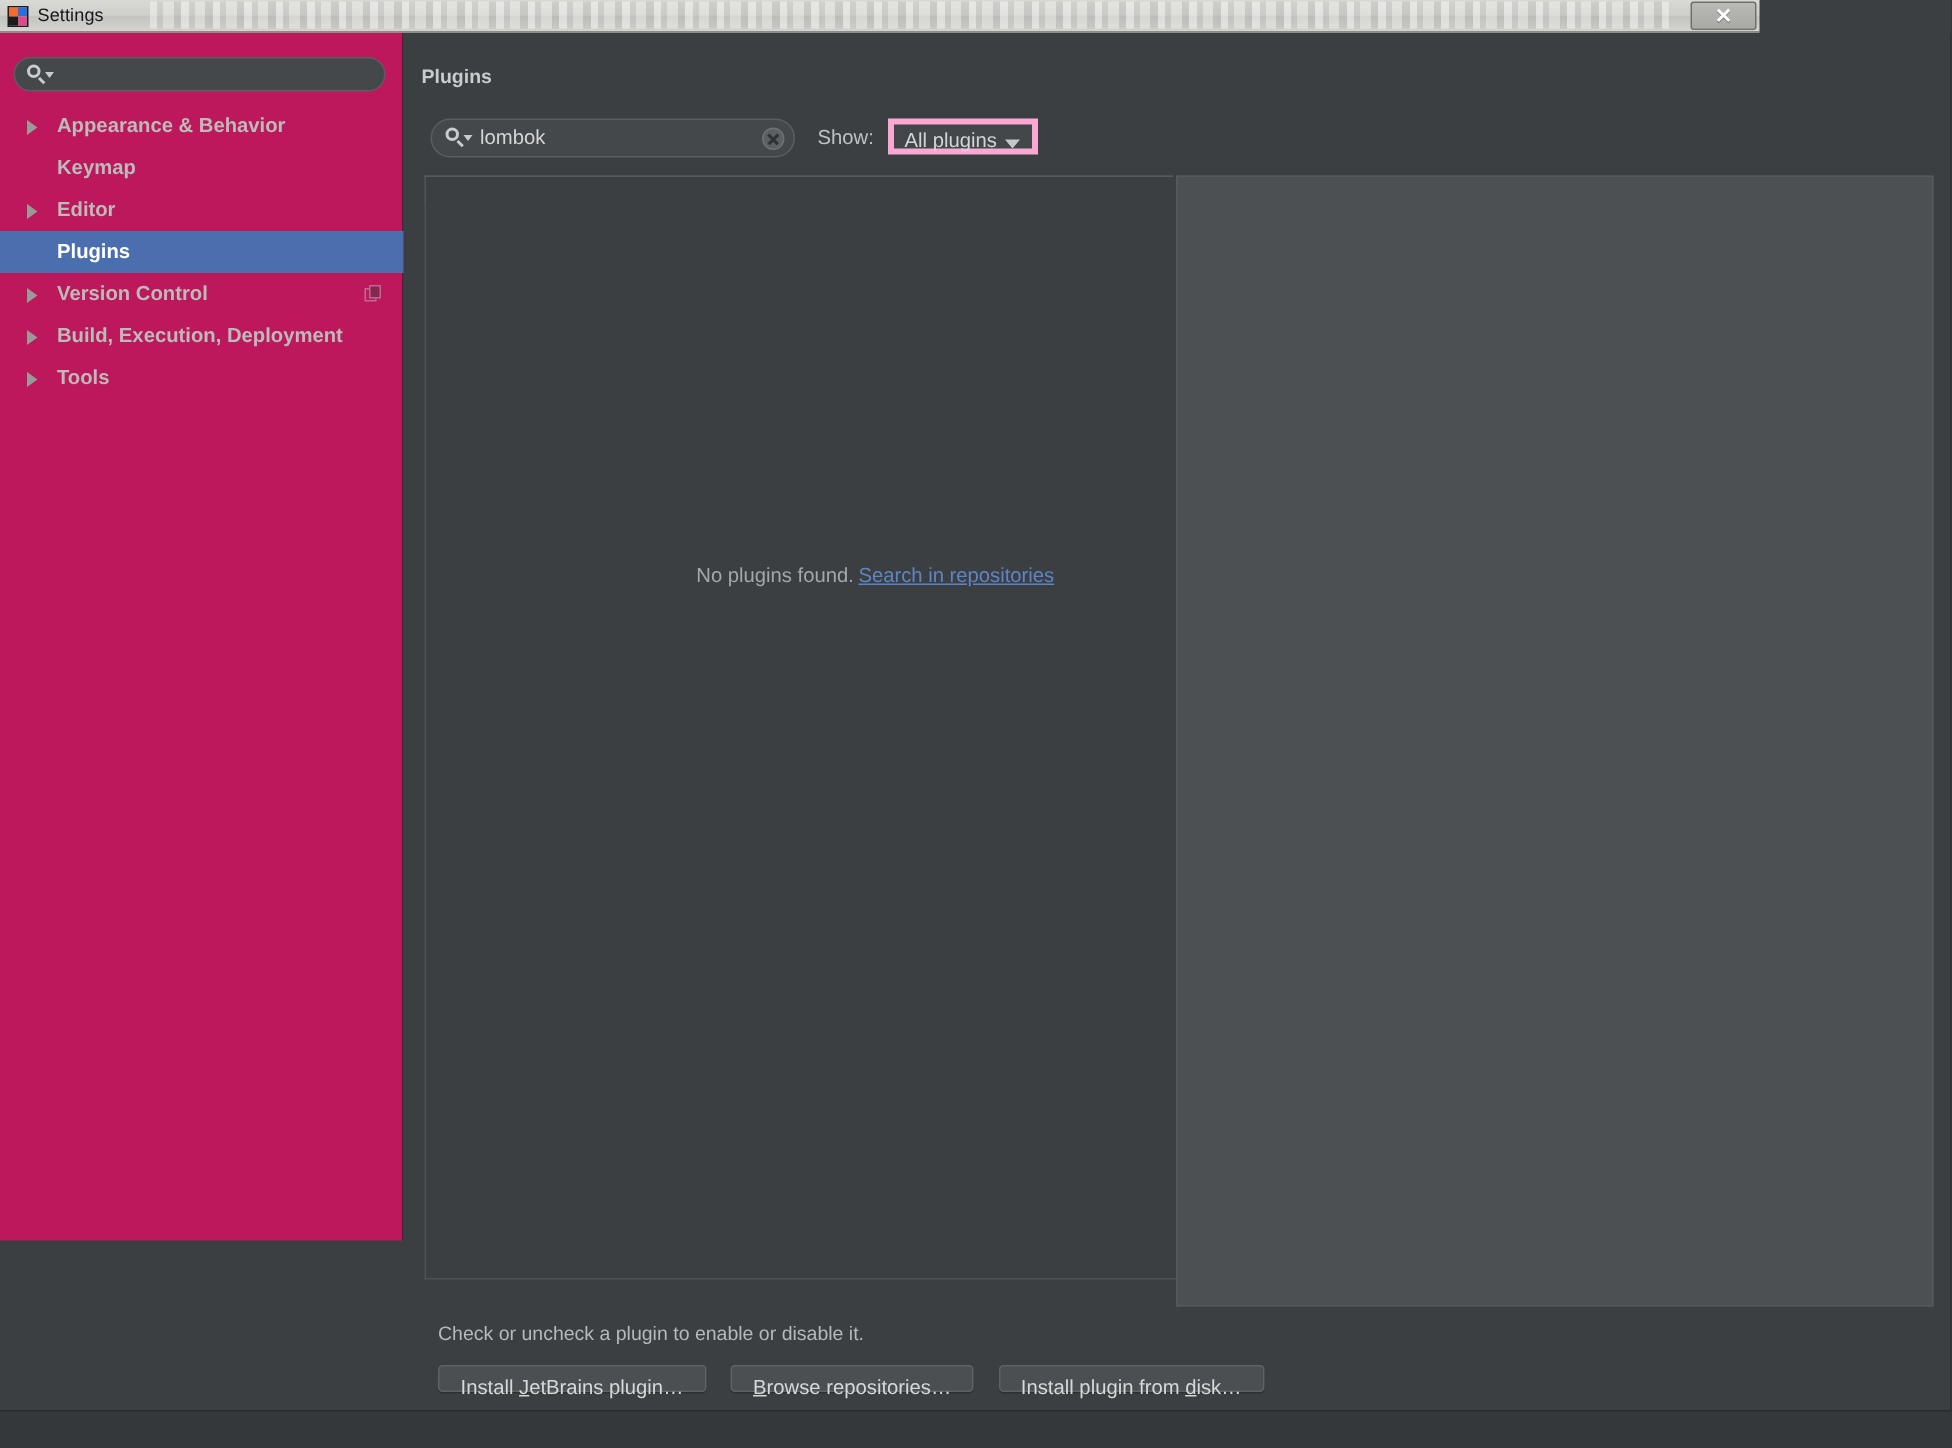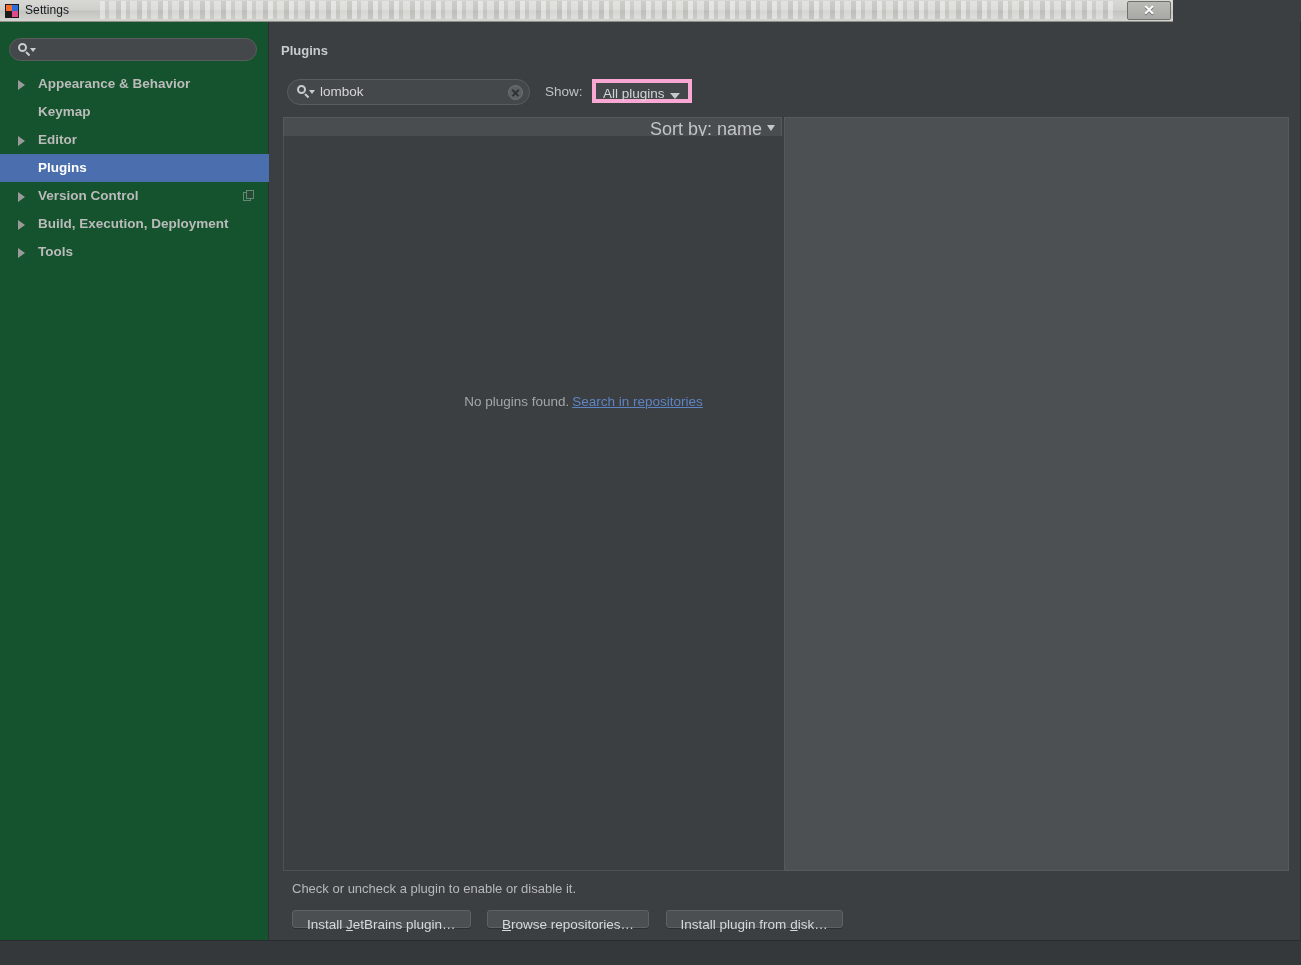--- a/index.html
+++ b/index.html
@@ -95,22 +95,22 @@
     width: 1301px;
     height: 943px;
     background: #3c3f41;
   }
 
   
   #sidebar {
     position: absolute;
     left: 0; top: 0;
     width: 269px;
-    height: 943px;
-    background: #14532d;
+    height: 805px;
+    background: #be185d;
     border-right: 1px solid #2e3133;
     box-sizing: border-box;
   }
   #sidebar-search {
     position: absolute;
     left: 9px; top: 16px;
     width: 248px; height: 23px;
     background: #45484a;
     border: 1px solid #5a5d5f;
     border-radius: 12px;
@@ -298,21 +298,21 @@
     right: 6px; top: 7px;
     width: 0; height: 0;
     border-left: 4.5px solid transparent;
     border-right: 4.5px solid transparent;
     border-top: 6px solid #c4c8ca;
   }
 
   
   #plugin-list {
     position: absolute;
-    left: 13px; top: 114px;
+    left: 13px; top: 96px;
     width: 601px; height: 735px;
     background: #3c3f41;
     border: 1px solid #4e5254;
     border-top: none;
     box-sizing: border-box;
   }
   #empty-message {
     position: absolute;
     left: 0; right: 0;
     top: 258px;

